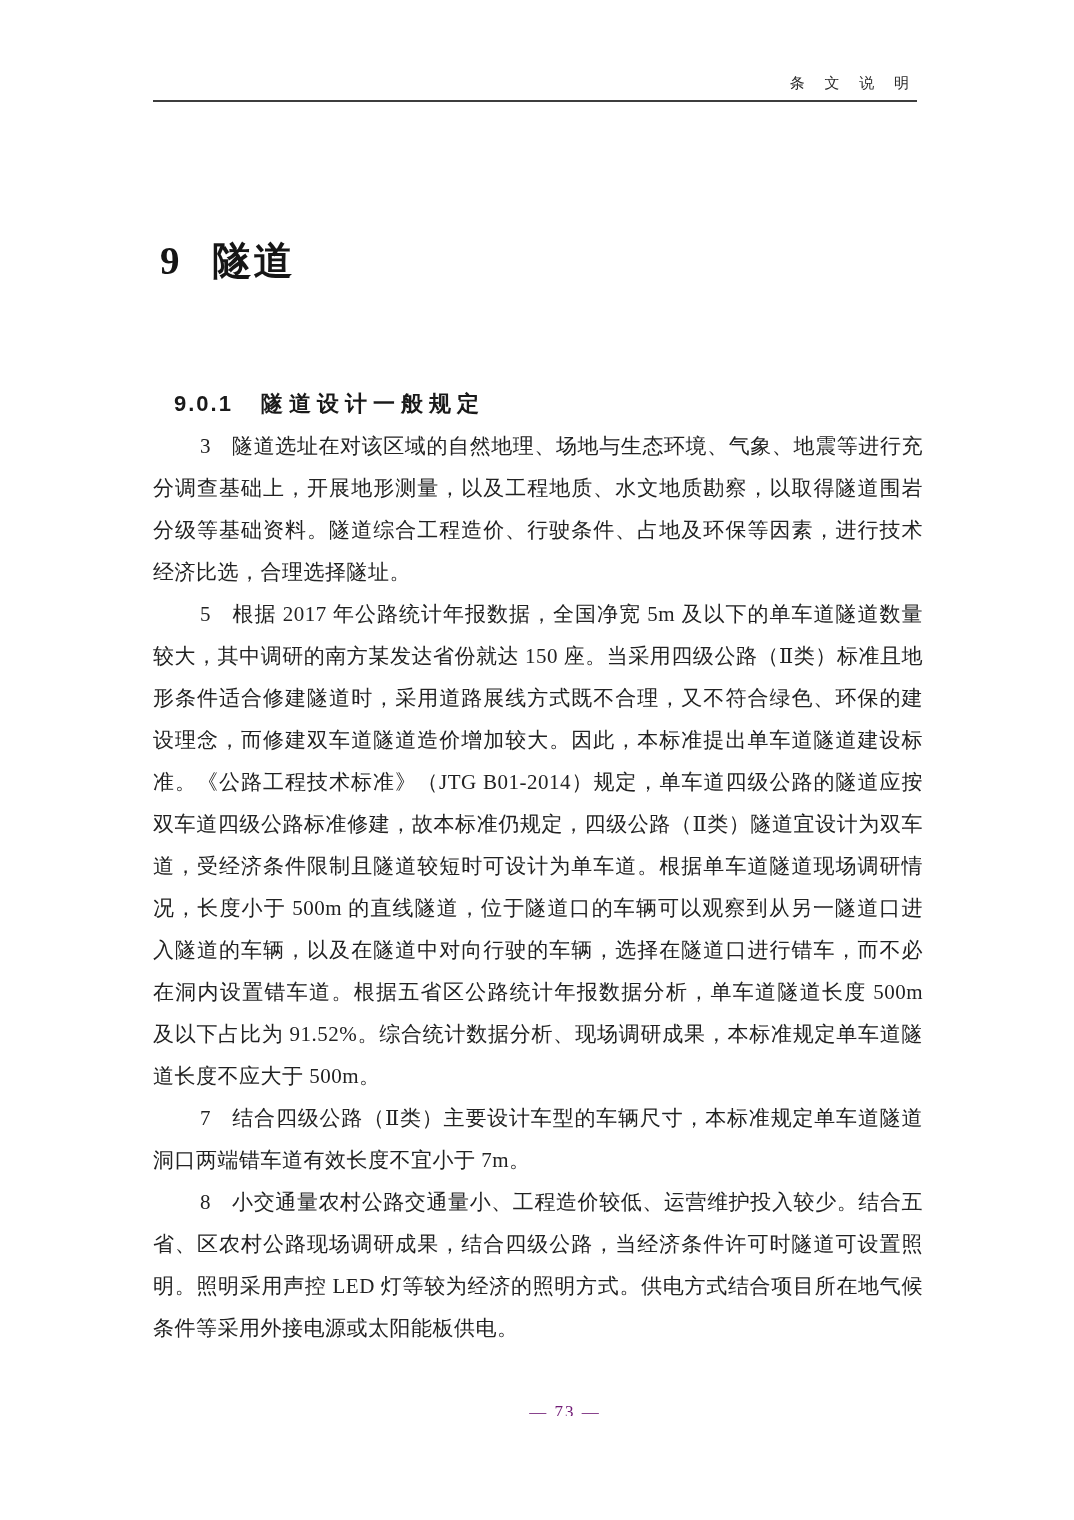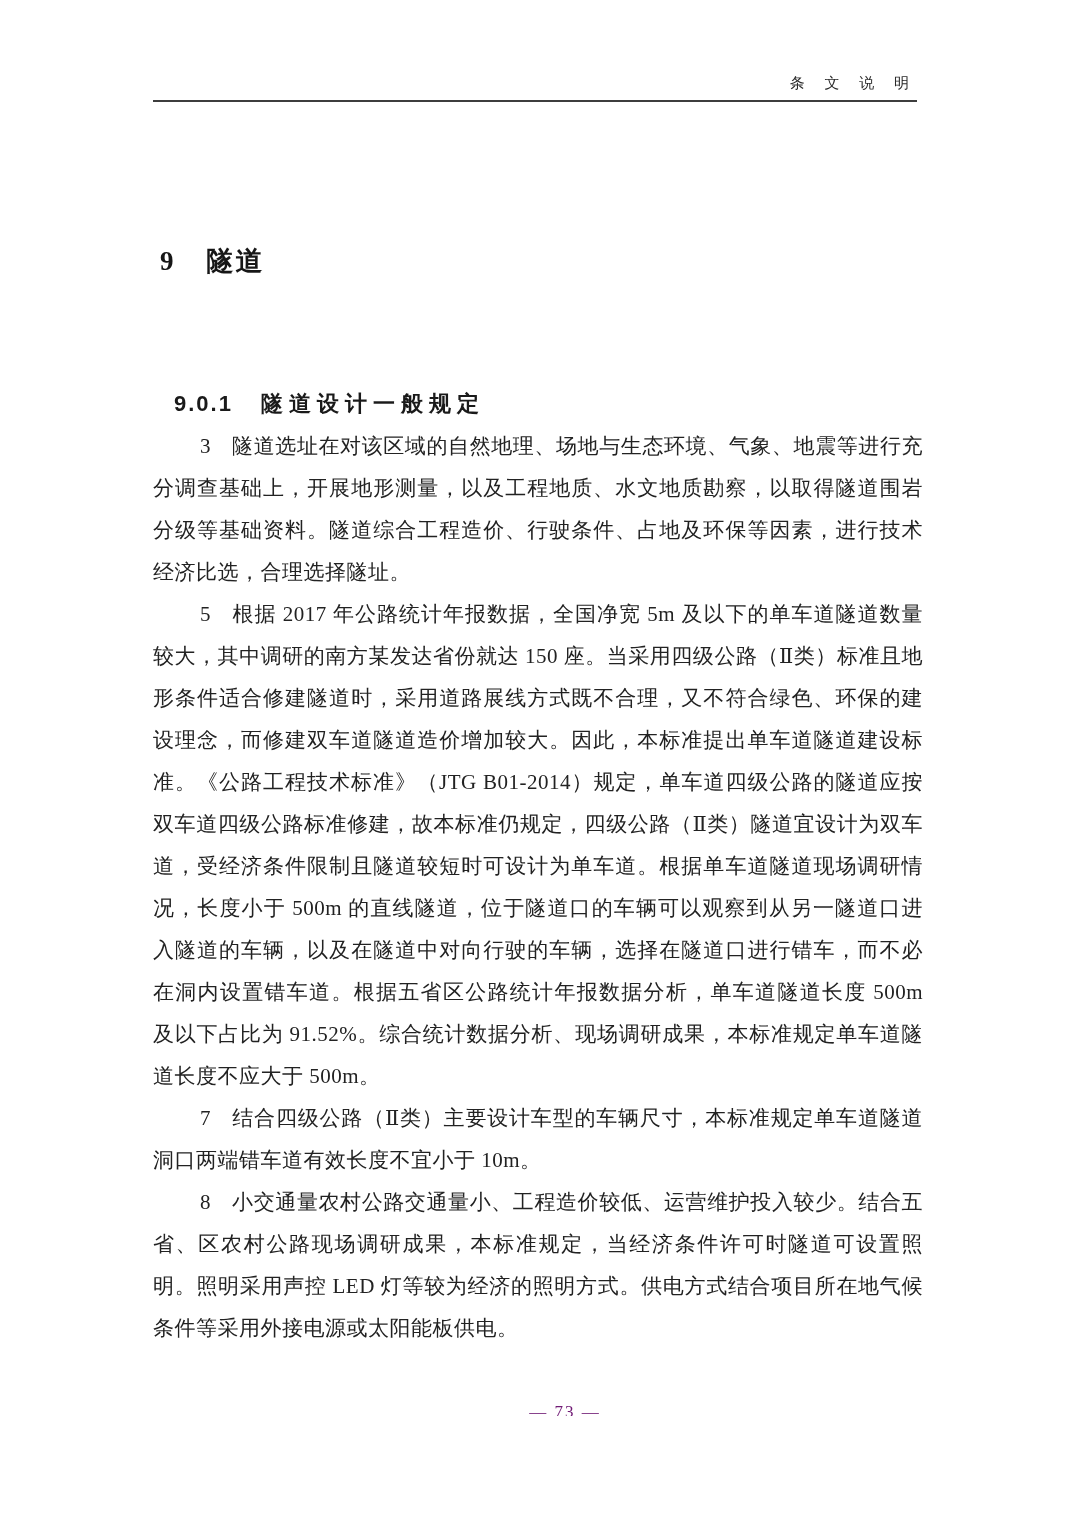--- a/index.html
+++ b/index.html
@@ -30,21 +30,21 @@
     font-size: 15px;
     letter-spacing: 8px;
     color: #2a2a2a;
   }
   
   .chapter {
     position: absolute;
     top: 238px;
     left: 160px;
     margin: 0;
-    font-size: 27px;
+    font-size: 39px;
     line-height: 46px;
     font-weight: 700;
     color: #161616;
   }
   .ch-num { margin-right: 33px; }
   .ch-title { letter-spacing: 2px; }
   
   .section {
     position: absolute;
     top: 390px;
@@ -102,21 +102,21 @@
     <span class="ch-num">9</span><span class="ch-title">隧道</span>
   </h1>
 
   <h2 class="section">
     <span class="sec-num">9.0.1</span><span class="sec-title">隧道设计一般规定</span>
   </h2>
 
   <div class="body-text">
     <p class="para"><span class="pnum">3</span><span>隧道选址在对该区域的自然地理、场地与生态环境、气象、地震等进行充分调查基础上，开展地形测量，以及工程地质、水文地质勘察，以取得隧道围岩分级等基础资料。隧道综合工程造价、行驶条件、占地及环保等因素，进行技术经济比选，合理选择隧址。</span></p>
     <p class="para"><span class="pnum">5</span><span>根据 2017 年公路统计年报数据，全国净宽 5m 及以下的单车道隧道数量较大，其中调研的南方某发达省份就达 150 座。当采用四级公路（Ⅱ类）标准且地形条件适合修建隧道时，采用道路展线方式既不合理，又不符合绿色、环保的建设理念，而修建双车道隧道造价增加较大。因此，本标准提出单车道隧道建设标准。《公路工程技术标准》（JTG B01-2014）规定，单车道四级公路的隧道应按双车道四级公路标准修建，故本标准仍规定，四级公路（Ⅱ类）隧道宜设计为双车道，受经济条件限制且隧道较短时可设计为单车道。根据单车道隧道现场调研情况，长度小于 500m 的直线隧道，位于隧道口的车辆可以观察到从另一隧道口进入隧道的车辆，以及在隧道中对向行驶的车辆，选择在隧道口进行错车，而不必在洞内设置错车道。根据五省区公路统计年报数据分析，单车道隧道长度 500m 及以下占比为 91.52%。综合统计数据分析、现场调研成果，本标准规定单车道隧道长度不应大于 500m。</span></p>
-    <p class="para"><span class="pnum">7</span><span>结合四级公路（Ⅱ类）主要设计车型的车辆尺寸，本标准规定单车道隧道洞口两端错车道有效长度不宜小于 10m。</span></p>
-    <p class="para"><span class="pnum">8</span><span>小交通量农村公路交通量小、工程造价较低、运营维护投入较少。结合五省、区农村公路现场调研成果，本标准规定，当经济条件许可时隧道可设置照明。照明采用声控 LED 灯等较为经济的照明方式。供电方式结合项目所在地气候条件等采用外接电源或太阳能板供电。</span></p>
+    <p class="para"><span class="pnum">7</span><span>结合四级公路（Ⅱ类）主要设计车型的车辆尺寸，本标准规定单车道隧道洞口两端错车道有效长度不宜小于 7m。</span></p>
+    <p class="para"><span class="pnum">8</span><span>小交通量农村公路交通量小、工程造价较低、运营维护投入较少。结合五省、区农村公路现场调研成果，结合四级公路，当经济条件许可时隧道可设置照明。照明采用声控 LED 灯等较为经济的照明方式。供电方式结合项目所在地气候条件等采用外接电源或太阳能板供电。</span></p>
   </div>
 
   <div class="footer">
     <span>— 73 —</span>
   </div>
 
 </div>
 
 </body></html>

